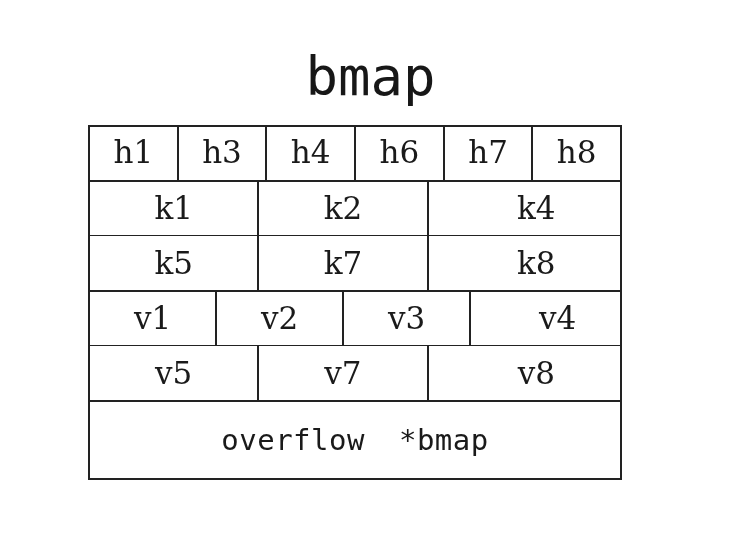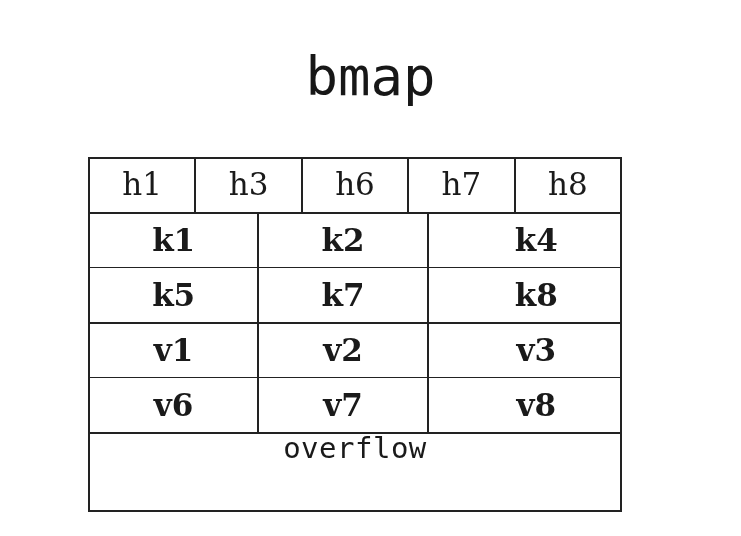--- a/index.html
+++ b/index.html
@@ -39,21 +39,20 @@
     position: absolute;
     left: 88px;
     top: 125px;
     width: 534px;
     height: 355px;
     box-sizing: border-box;
     border: 2px solid #222222;
     background: #ffffff;
     display: flex;
     flex-direction: column;
-    margin-top: 32px;
   }
 
   .row {
     display: flex;
     flex-direction: row;
     width: 100%;
     box-sizing: border-box;
   }
 
   
@@ -83,40 +82,40 @@
   }
   #keys-block { border-bottom: 2px solid #222222; }
   #values-block { border-bottom: 2px solid #222222; align-items: center; }
 
   .kvrow {
     display: flex;
     flex-direction: row;
     width: 100%;
     height: 54px;
     box-sizing: border-box;
-    font-weight: bold;
   }
   .kvrow.first { border-bottom: 1px solid #222222; }
 
   .kvcell {
     flex: 1 1 0;
     box-sizing: border-box;
     border-right: 2px solid #222222;
     display: flex;
     align-items: center;
     justify-content: center;
     font-size: 31px;
     line-height: 31px;
   }
   .kvcell:last-child { border-right: none; padding-left: 24px; }
 
   
   #overflow-row {
     flex: 1 1 auto;
     display: flex;
+    align-items: center;
     justify-content: center;
     gap: 34px;
     font-family: "DejaVu Sans Mono", "Liberation Mono", monospace;
     font-size: 29px;
     line-height: 29px;
     letter-spacing: 0.5px;
   }
   #overflow-row span { white-space: nowrap; }
 </style>
 </head>
@@ -124,20 +123,21 @@
 
 <div id="canvas">
 
   <div id="diagram-title">bmap</div>
 
   <div id="bmap-table">
 
     <div class="row" id="tophash-row">
       <div class="hcell">h1</div>
       <div class="hcell">h3</div>
+      <div class="hcell">h4</div>
       <div class="hcell">h6</div>
       <div class="hcell">h7</div>
       <div class="hcell">h8</div>
     </div>
 
     <div class="block" id="keys-block">
       <div class="kvrow first">
         <div class="kvcell">k1</div>
         <div class="kvcell">k2</div>
         <div class="kvcell">k4</div>
@@ -147,26 +147,28 @@
         <div class="kvcell">k7</div>
         <div class="kvcell">k8</div>
       </div>
     </div>
 
     <div class="block" id="values-block">
       <div class="kvrow first">
         <div class="kvcell">v1</div>
         <div class="kvcell">v2</div>
         <div class="kvcell">v3</div>
+        <div class="kvcell">v4</div>
       </div>
       <div class="kvrow">
-        <div class="kvcell">v6</div>
+        <div class="kvcell">v5</div>
         <div class="kvcell">v7</div>
         <div class="kvcell">v8</div>
       </div>
     </div>
 
     <div id="overflow-row">
       <span>overflow</span>
+      <span>*bmap</span>
     </div>
 
   </div>
 </div>
 
 </body></html>

